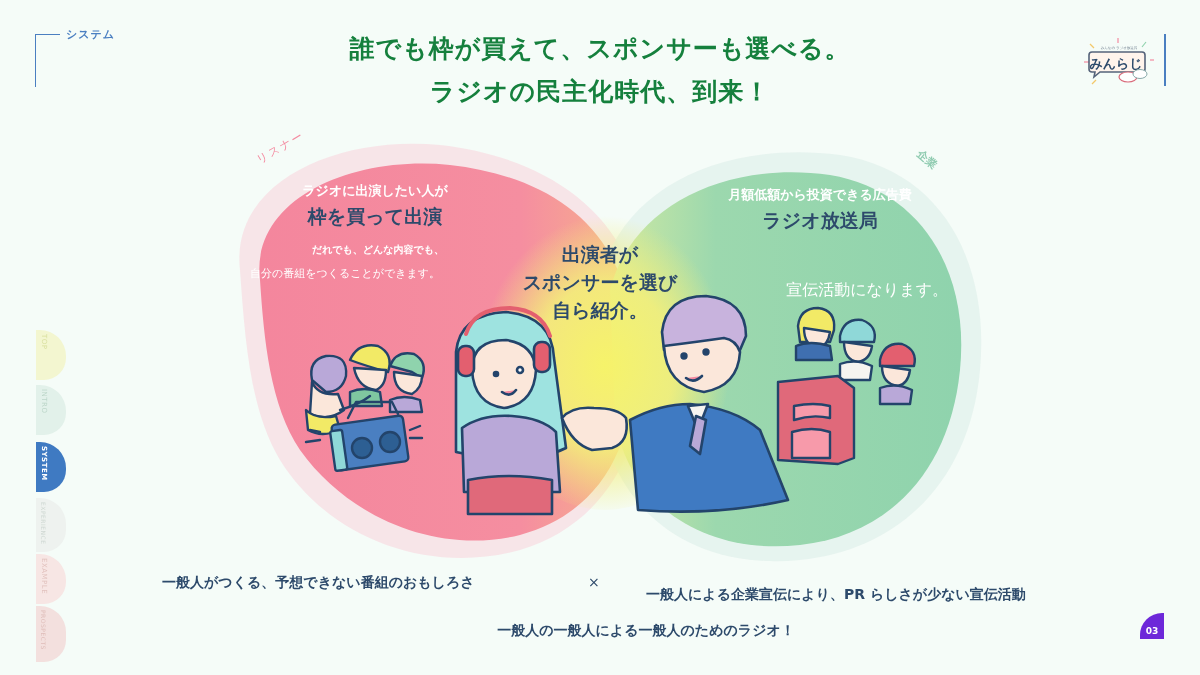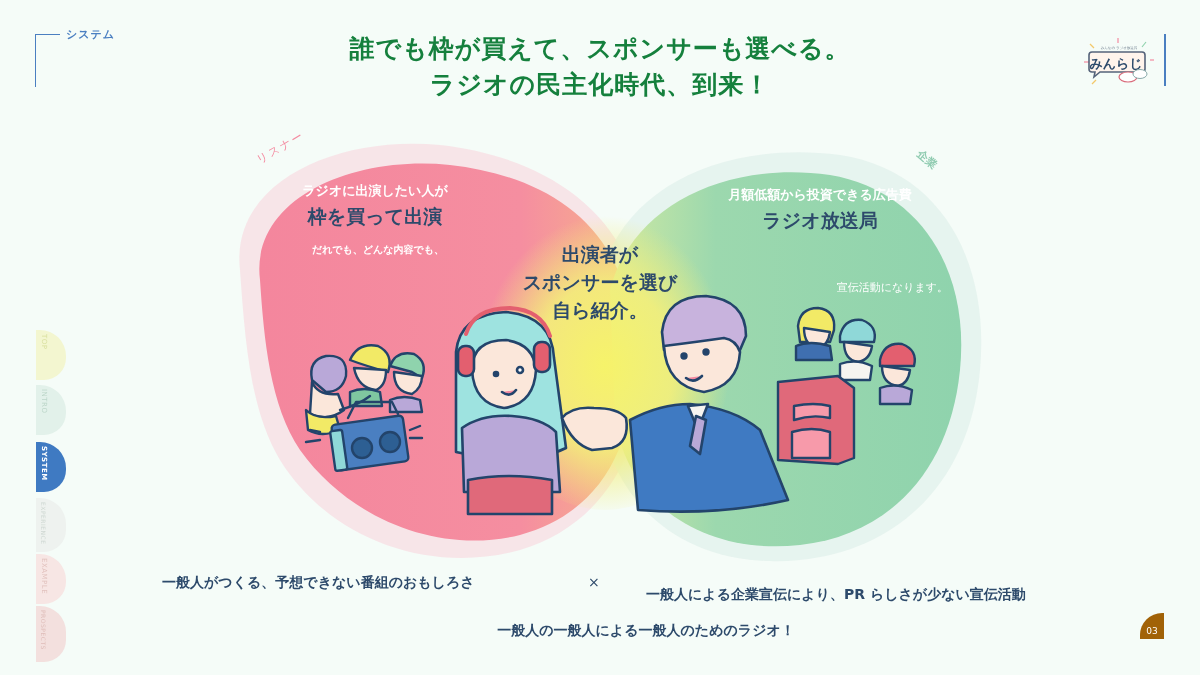--- a/index.html
+++ b/index.html
@@ -8,33 +8,33 @@
     background:#f5fcf8;
     font-family:"DejaVu Sans", "Liberation Sans", sans-serif;
     color:#2a4a6b;
   }
   .abs { position:absolute; }
   .section-frame { left:35px; top:34px; width:24px; height:52px;
     border-left:1.5px solid #4a7fc1; border-top:1.5px solid #4a7fc1; }
   .section-label { left:66px; top:27px; font-size:11px; font-weight:bold; color:#4a7fc1; letter-spacing:1px; }
   .title { left:0; width:1200px; text-align:center; font-weight:bold; color:#15803d; }
   .title1 { top:32px; font-size:25px; letter-spacing:1px; }
-  .title2 { top:68px; font-size:25px; letter-spacing:1px; }
+  .title2 { top:75px; font-size:25px; letter-spacing:1px; }
   .logo { left:1082px; top:36px; width:72px; height:54px; }
   .logo-divider { left:1164px; top:34px; width:1.5px; height:52px; background:#4a7fc1; }
   .venn { left:200px; top:120px; width:800px; height:450px; }
   .side-nav { left:36px; top:330px; width:36px; }
   .nav-tab { position:absolute; left:0; width:30px; height:50px; border-radius:0 26px 22px 0; }
   .nav-tab span { position:absolute; left:4px; top:4px; writing-mode:vertical-rl; font-size:7px; letter-spacing:0.5px; }
   .pink-label, .green-label { font-size:11px; }
   .txt-white { color:#fff; font-weight:bold; text-align:center; }
   .txt-dark { color:#2d4a6b; font-weight:bold; text-align:center; }
   .bottom-line { font-size:14px; font-weight:bold; color:#2d4a6b; }
-  .page-badge { left:1140px; top:613px; width:24px; height:26px; background:#a16207;
-    border-radius:22px 0 0 0; color:#fff; font-size:9px; font-weight:normal;
+  .page-badge { left:1140px; top:613px; width:24px; height:26px; background:#6d28d9;
+    border-radius:22px 0 0 0; color:#fff; font-size:9px; font-weight:bold;
     display:flex; align-items:flex-end; justify-content:center; padding-bottom:3px; box-sizing:border-box; }
 </style>
 </head>
 <body>
 
 <div class="abs section-frame"></div>
 <div class="abs section-label">システム</div>
 
 <div class="abs title title1">誰でも枠が買えて、スポンサーも選べる。</div>
 <div class="abs title title2">ラジオの民主化時代、到来！</div>
@@ -173,24 +173,25 @@
       <path d="M362 298 q10 -12 32 -10 q24 0 32 10 q4 24 -14 30 l-20 2 q-20 -6 -30 -32z" fill="#fbe7da"></path>
     </g>
   </svg>
 
   <div class="abs pink-label" style="left:54px;top:20px;color:#f48aa0;transform:rotate(-30deg);letter-spacing:2px;">リスナー</div>
   <div class="abs green-label" style="left:716px;top:32px;color:#8fcbb0;transform:rotate(40deg);font-weight:bold;">企業</div>
 
   <div class="abs txt-white" style="left:60px;top:62px;width:230px;font-size:13px;">ラジオに出演したい人が</div>
   <div class="abs txt-dark" style="left:60px;top:84px;width:230px;font-size:19px;">枠を買って出演</div>
   <div class="abs txt-white" style="left:64px;top:123px;width:180px;font-size:10px;text-align:right;font-weight:bold;">だれでも、どんな内容でも、</div>
+  <div class="abs txt-white" style="left:50px;top:146px;width:260px;font-size:11px;text-align:left;font-weight:normal;">自分の番組をつくることができます。</div>
 
   <div class="abs txt-white" style="left:500px;top:66px;width:240px;font-size:13px;">月額低額から投資できる広告費</div>
   <div class="abs txt-dark" style="left:500px;top:88px;width:240px;font-size:19px;">ラジオ放送局</div>
-  <div class="abs txt-white" style="left:520px;top:160px;width:228px;font-size:11px;text-align:right;font-weight:normal;">宣伝活動になります。</div>
+  <div class="abs txt-white" style="left:520px;top:160px;width:228px;font-size:16px;text-align:right;font-weight:normal;">宣伝活動になります。</div>
 
   <div class="abs txt-dark" style="left:280px;top:122px;width:240px;font-size:19px;">出演者が</div>
   <div class="abs txt-dark" style="left:280px;top:150px;width:240px;font-size:19px;">スポンサーを選び</div>
   <div class="abs txt-dark" style="left:280px;top:178px;width:240px;font-size:19px;">自ら紹介。</div>
 </div>
 
 <div class="abs bottom-line" style="left:162px;top:574px;">一般人がつくる、予想できない番組のおもしろさ</div>
 <div class="abs bottom-line" style="left:588px;top:574px;font-weight:normal;">×</div>
 <div class="abs bottom-line" style="left:646px;top:586px;">一般人による企業宣伝により、PR らしさが少ない宣伝活動</div>
 <div class="abs bottom-line" style="left:0;width:1200px;text-align:center;top:622px;margin-left:46px;">一般人の一般人による一般人のためのラジオ！</div>

